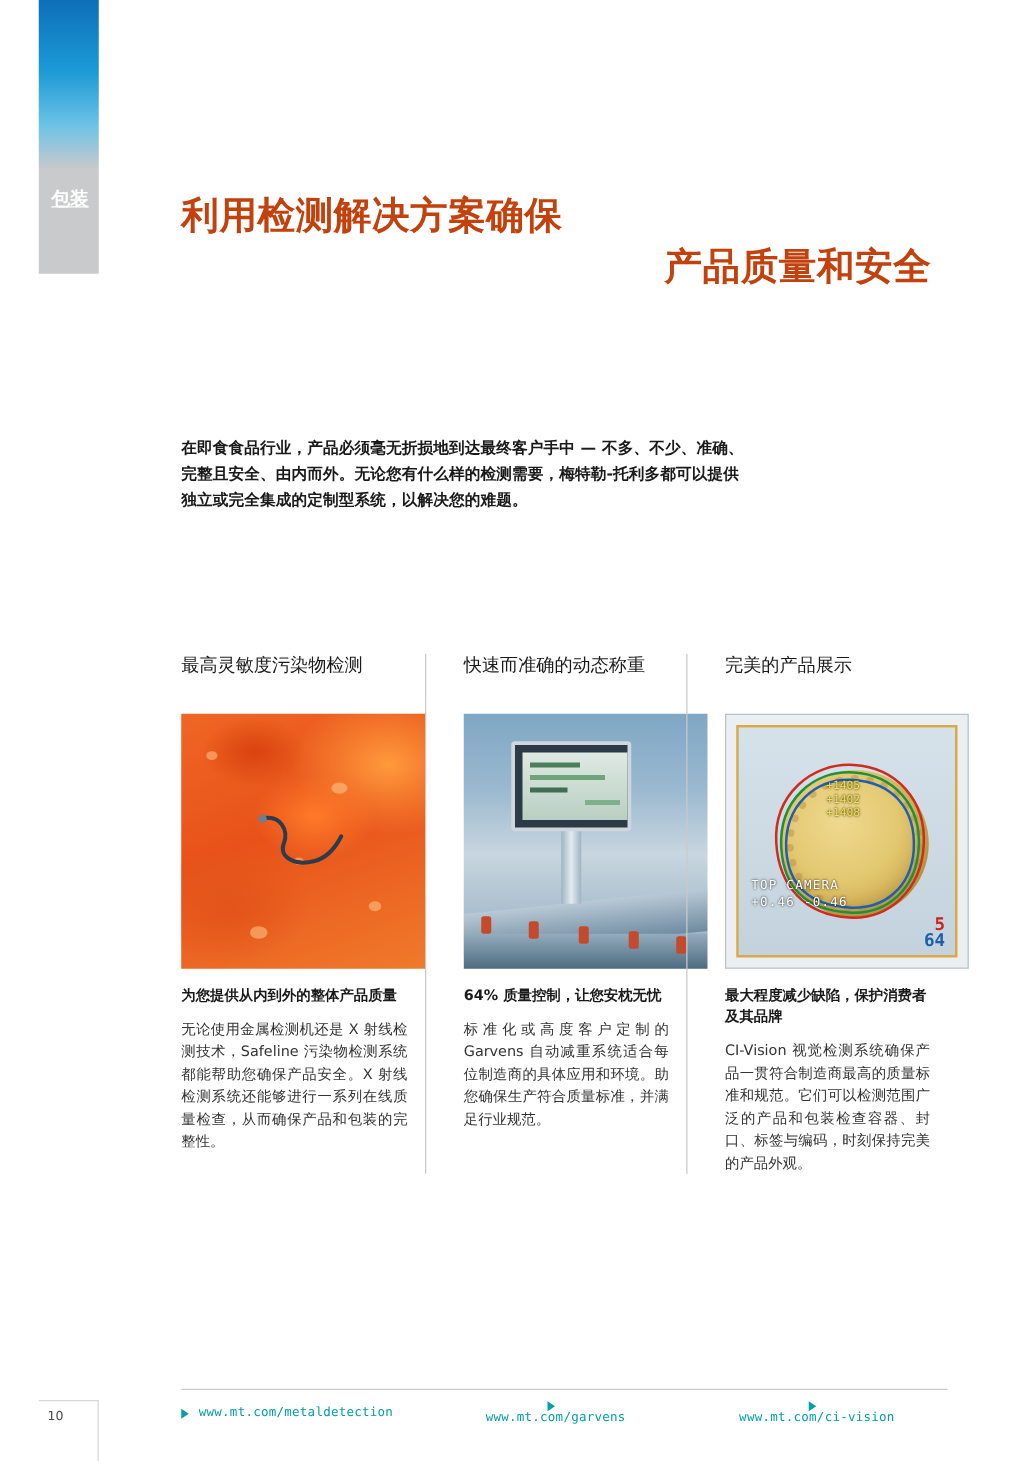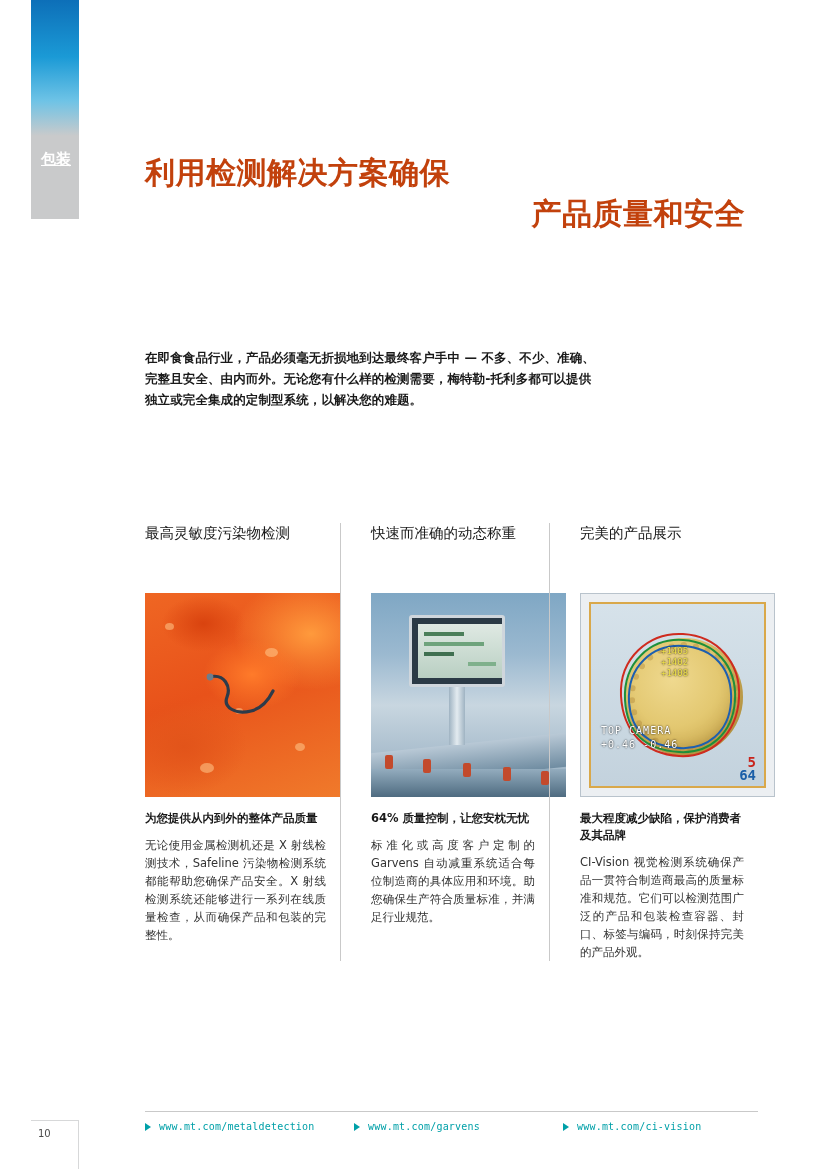--- a/index.html
+++ b/index.html
@@ -107,21 +107,21 @@
   }
   .col-title {
     font-size: 14.5px;
     line-height: 20px;
     color: #1a1a1a;
     height: 48px;
   }
   .col-img {
     width: 195px;
     height: 204px;
-    margin-top: 22px;
+    margin-top: 0;
     position: relative;
     overflow: hidden;
     background: #ddd;
   }
 
   
   .img-meat {
     background:
       radial-gradient(ellipse 70px 50px at 55% 40%, #ff7b2a 0%, rgba(255,123,42,0) 70%),
       radial-gradient(ellipse 90px 70px at 20% 75%, #e2541a 0%, rgba(226,84,26,0) 70%),
@@ -282,20 +282,21 @@
     width: 195px;
     padding-right: 14px;
     display: flex;
     align-items: center;
     border-top: 1px solid #c9c9c9;
     padding-top: 9px;
   }
   .link-cell + .link-cell {
     padding-left: 14px;
     width: 209px;
+    flex-direction: column;
   }
   .arrow {
     width: 0; height: 0;
     border-left: 6px solid #00a0a8;
     border-top: 4.5px solid transparent;
     border-bottom: 4.5px solid transparent;
     margin-right: 8px;
     flex: 0 0 auto;
   }
   .link-text {

